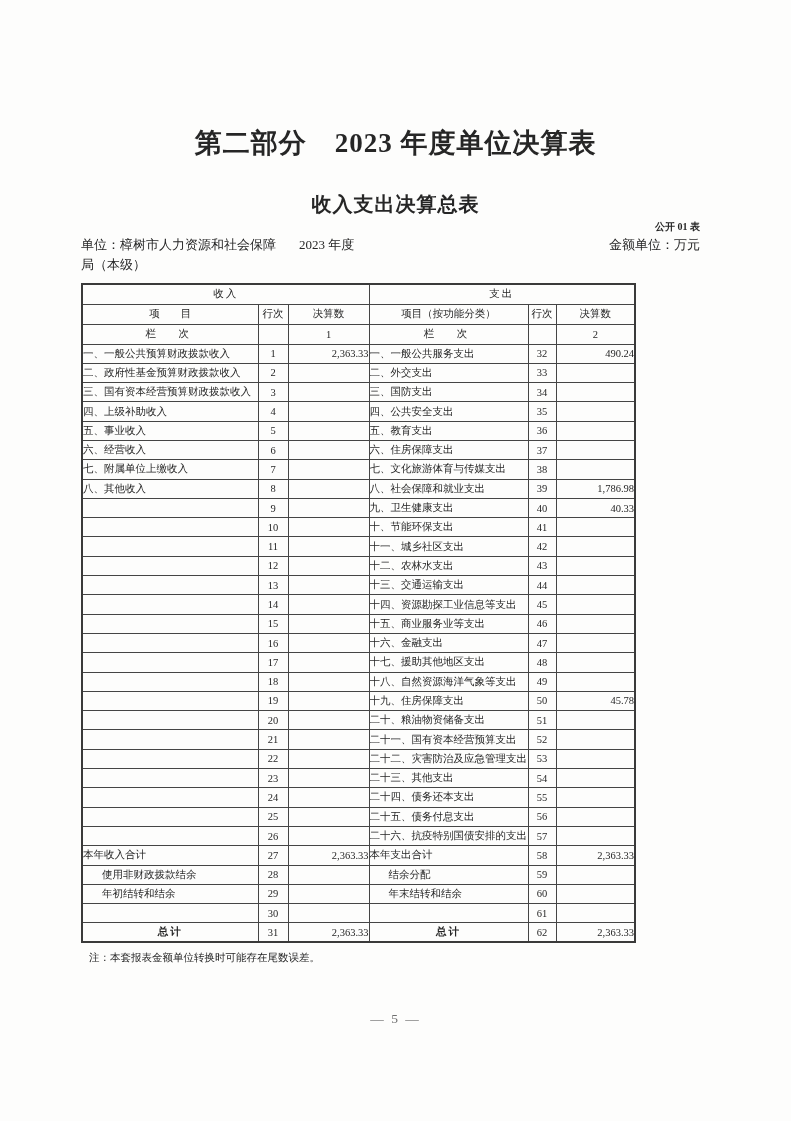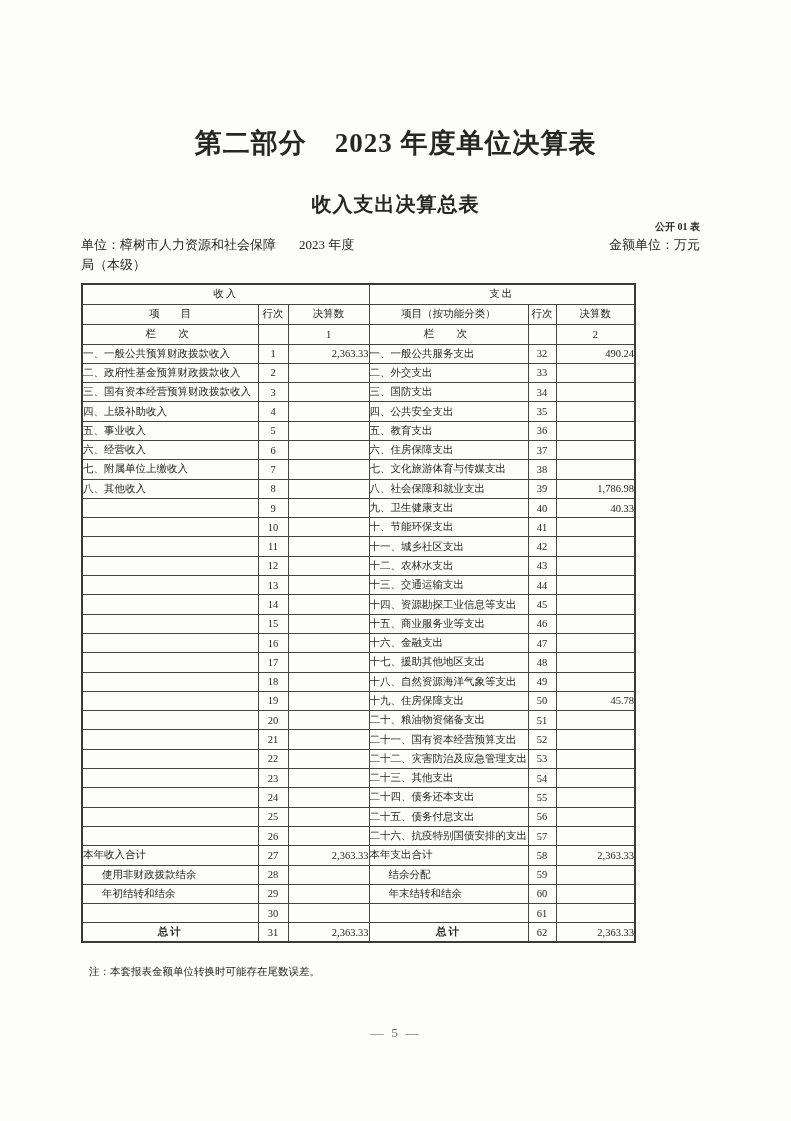--- a/index.html
+++ b/index.html
@@ -58,21 +58,21 @@
   tr.index-row td.num { letter-spacing: 0; }
   tr.data-row td { height: 19.3px; }
   td.item   { text-align: left; padding-left: 7px; }
   td.item.indent { padding-left: 19px; }
   td.item.center { text-align: center; padding-left: 0; }
   td.item.total  { font-weight: 700; letter-spacing: 2px; }
   td.line   { text-align: center; }
   td.amount { text-align: right; padding-right: 6px; }
 
   .footnote {
-    margin-top: 21px;
+    margin-top: 7px;
     font-size: 10.5px; line-height: 15px;
     padding-left: 8px;
   }
   .page-number {
     margin-top: 46px;
     text-align: center;
     font-size: 13.5px; color: #6e6e6e;
     letter-spacing: 2px;
   }
 </style>

